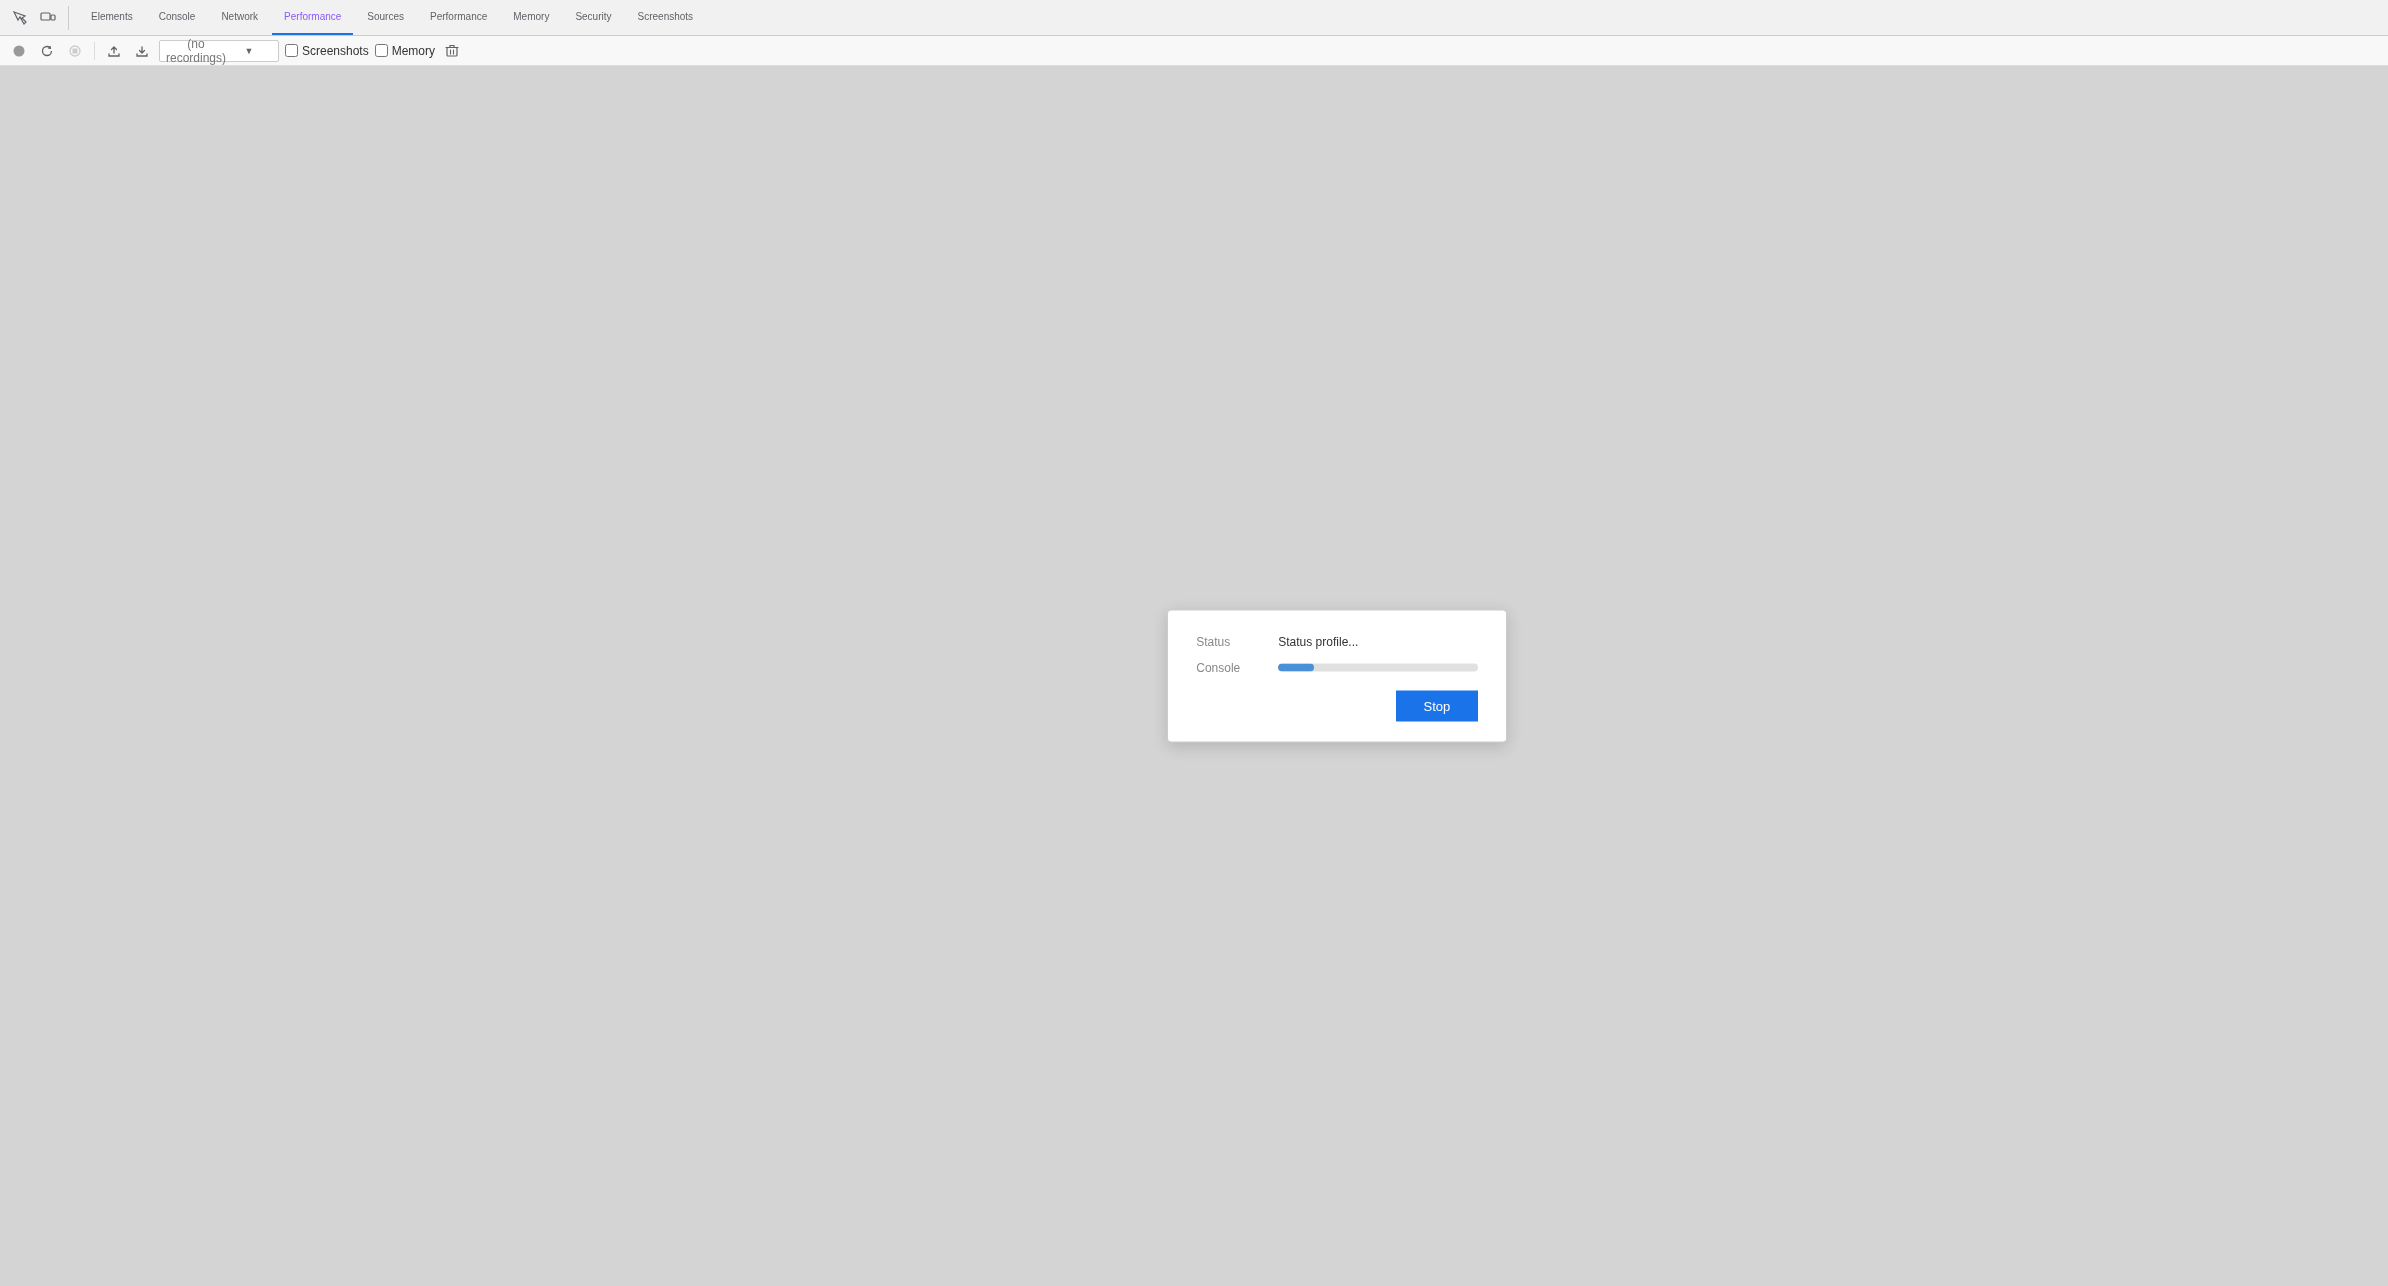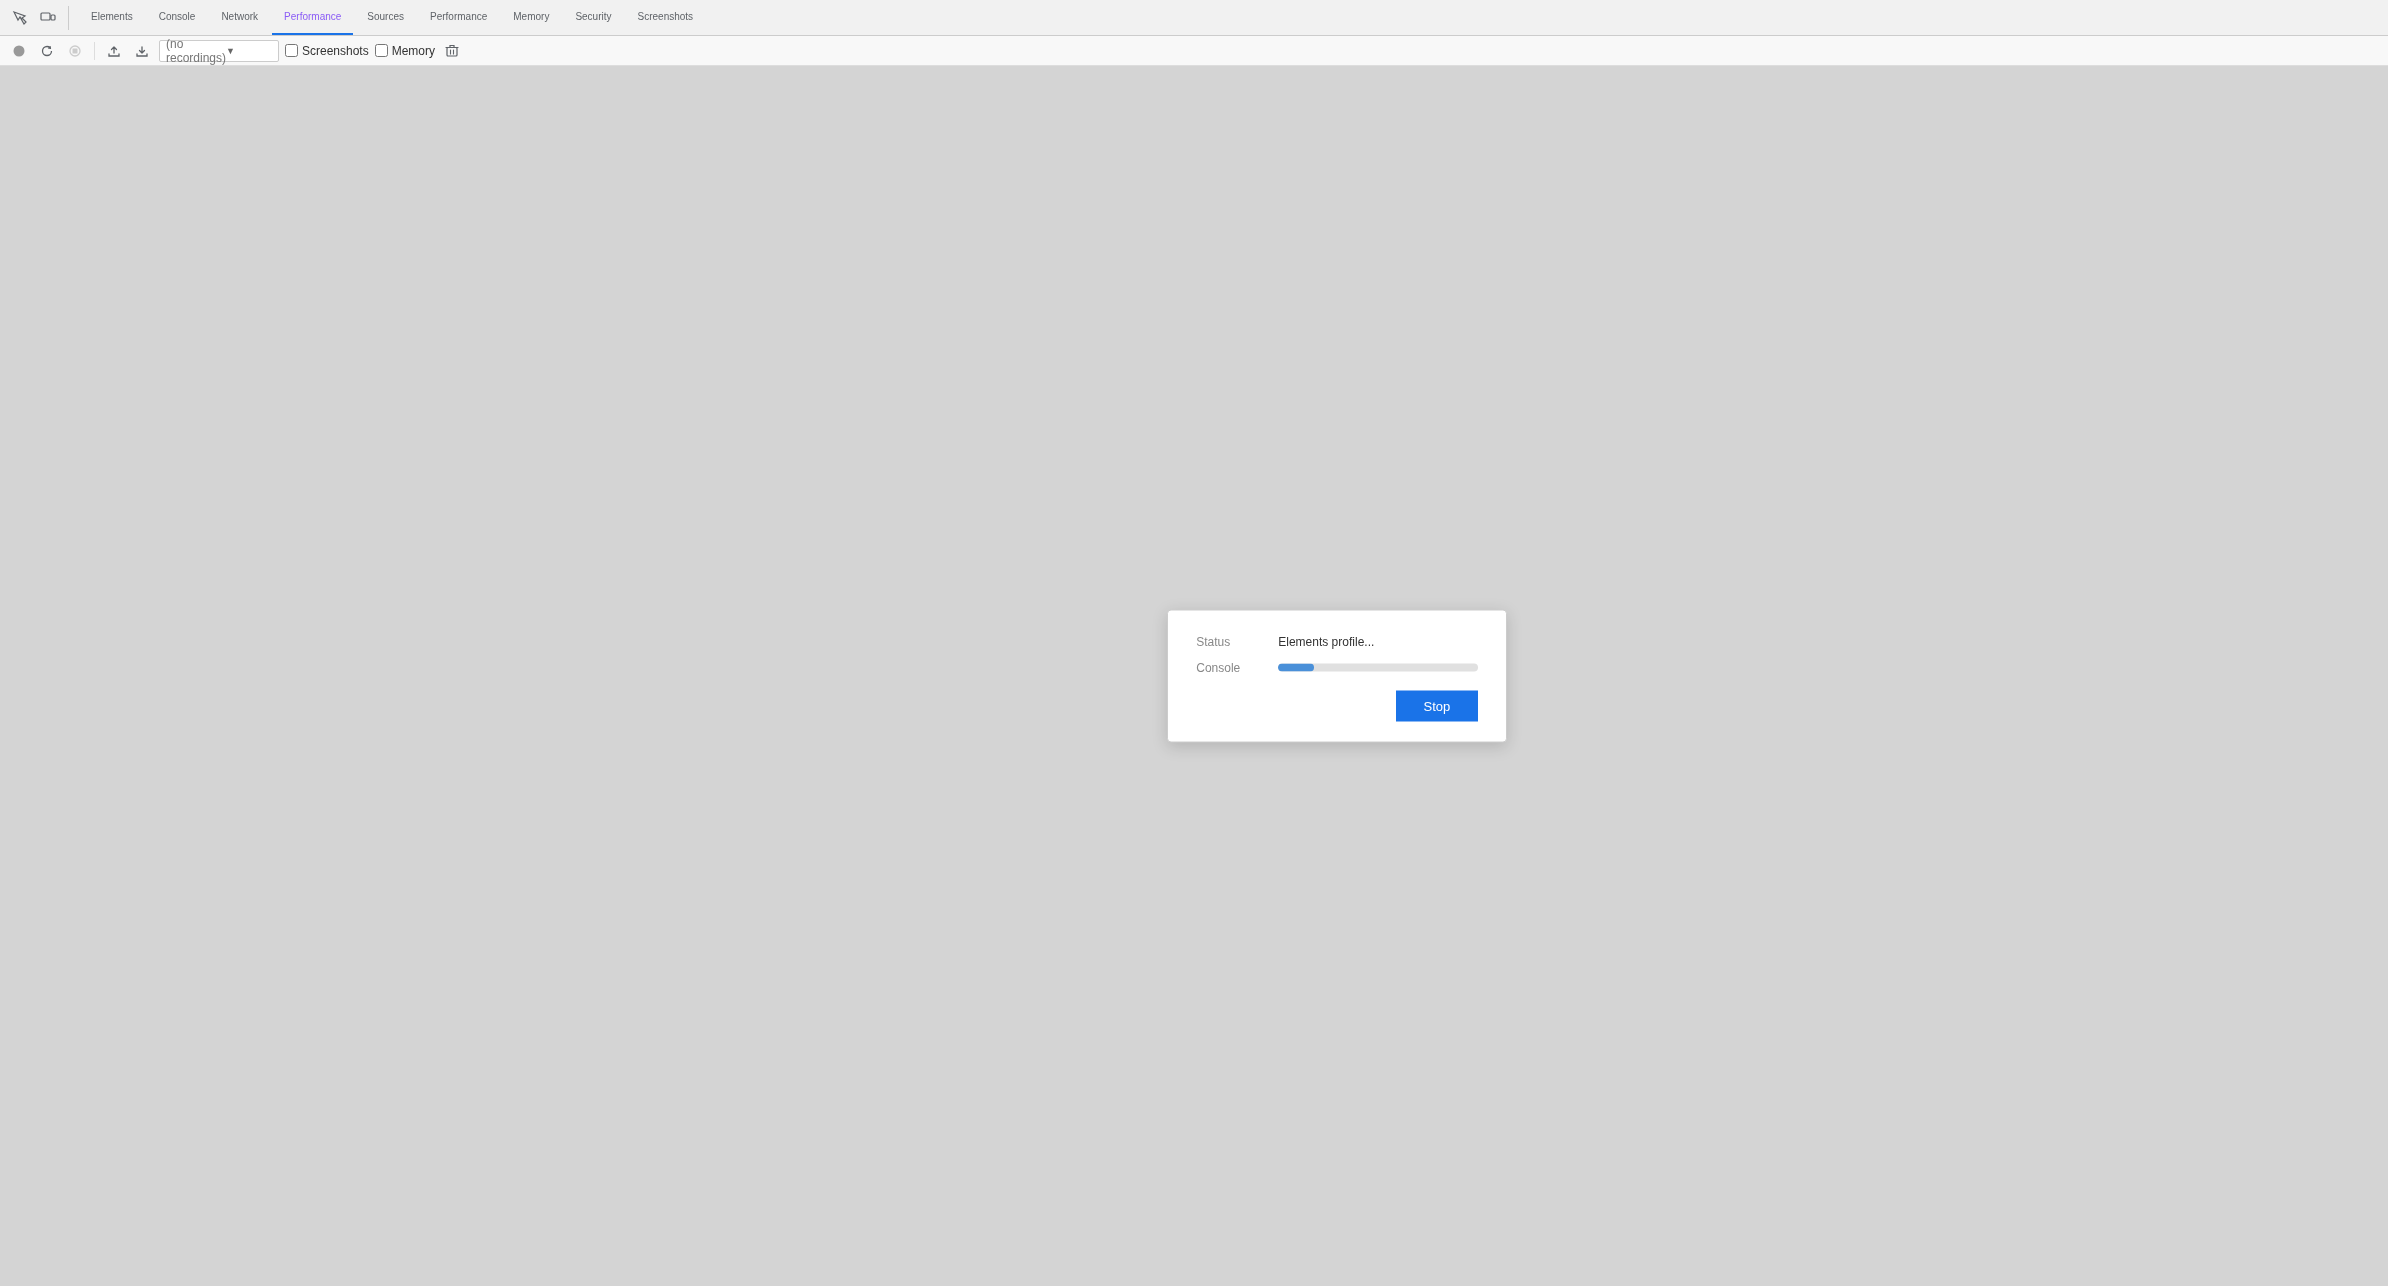--- a/index.html
+++ b/index.html
@@ -112,20 +112,21 @@
       background: #fff;
       border: 1px solid #ccc;
       border-radius: 2px;
       padding: 2px 6px;
       font-size: 12px;
       color: #777;
       cursor: pointer;
       min-width: 120px;
       justify-content: space-between;
       height: 22px;
+      text-align: center;
     }
 
     .recordings-dropdown span {
       flex: 1;
     }
 
     .checkbox-group {
       display: flex;
       align-items: flex-start;
       gap: 4px;
@@ -343,21 +344,21 @@
     </svg>
   </button>
 </div>
 
 <div class="main-content">
 
   <div class="loading-dialog">
 
     <div class="dialog-row">
       <span class="dialog-label">Status</span>
-      <span class="dialog-value">Elements profile...</span>
+      <span class="dialog-value">Status profile...</span>
     </div>
 
     <div class="dialog-row">
       <span class="dialog-label">Console</span>
       <div class="progress-container">
         <div class="progress-bar" style="width: 18%;"></div>
       </div>
     </div>
 
     <div class="dialog-footer">

